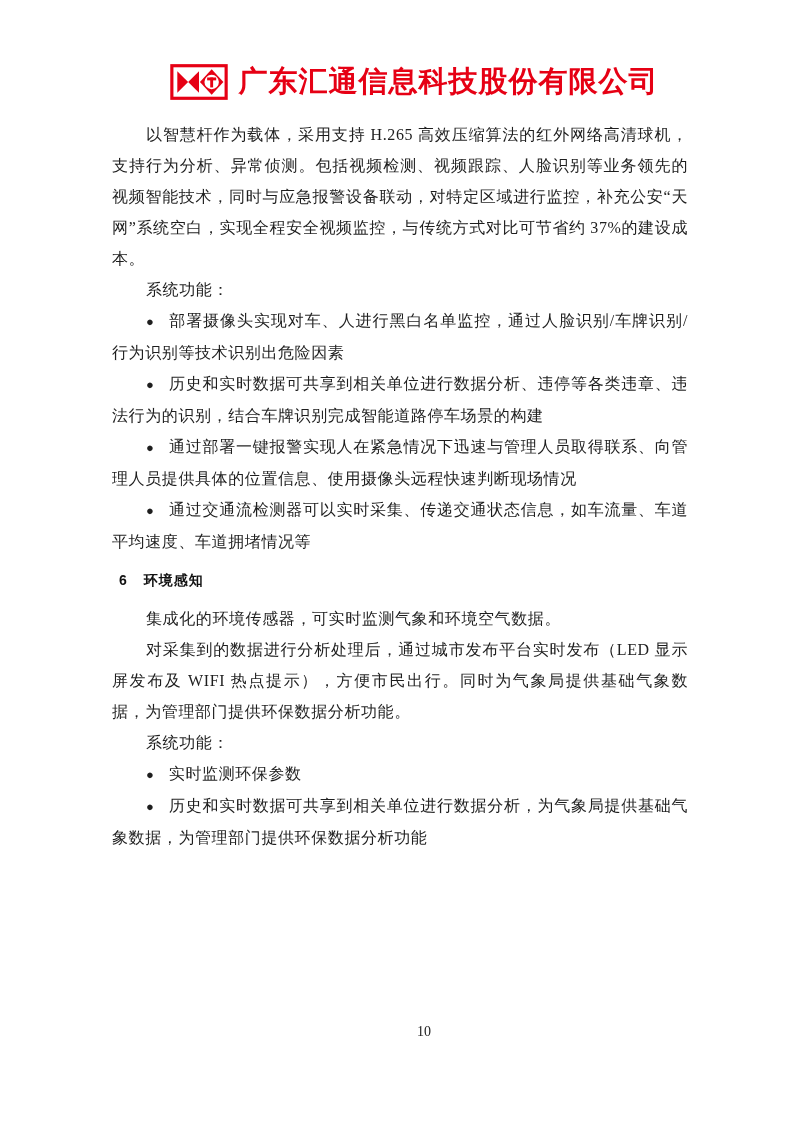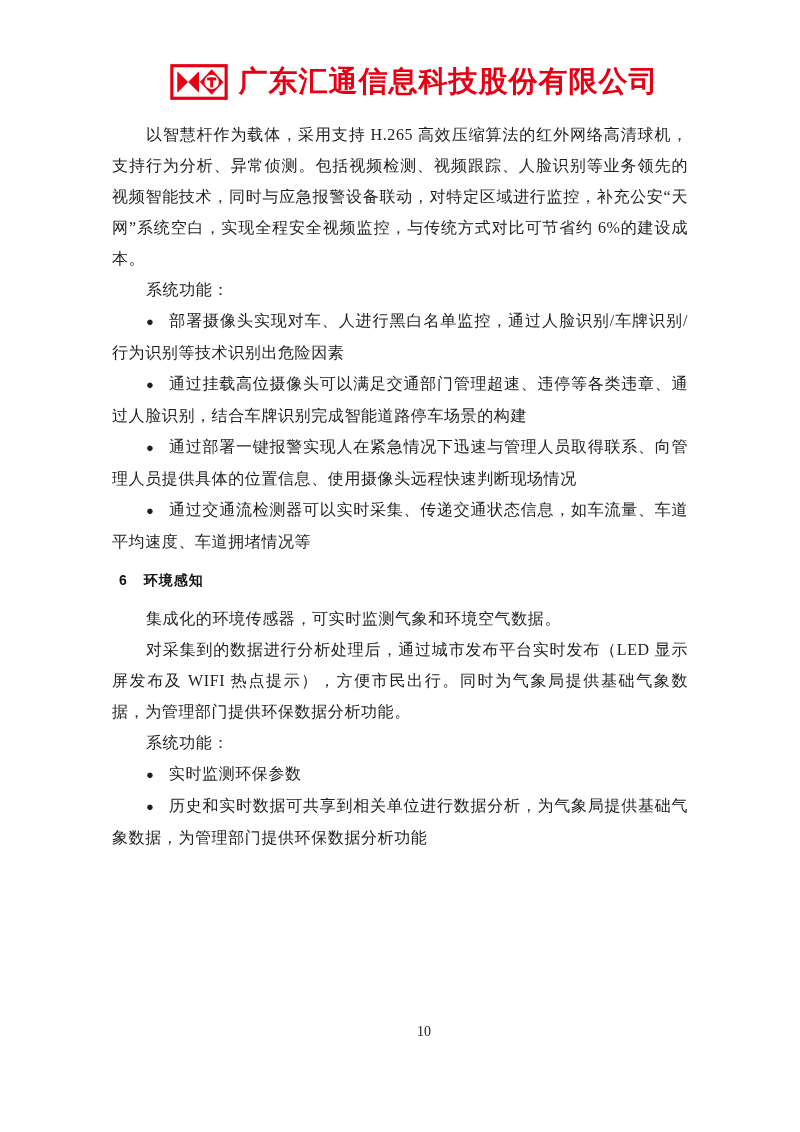--- a/index.html
+++ b/index.html
@@ -93,27 +93,27 @@
         <circle cx="46" cy="21" r="8" fill="#ffffff"></circle>
         <rect x="41" y="16" width="10" height="3.2" fill="#e60014"></rect>
         <rect x="44.4" y="16" width="3.2" height="11" fill="#e60014"></rect>
       </svg>
     </span>
     <span class="company-name" style="color:#e60014">广东汇通信息科技股份有限公司</span>
   </div>
 
   <div class="content">
 
-    <p class="para">以智慧杆作为载体，采用支持 H.265 高效压缩算法的红外网络高清球机，支持行为分析、异常侦测。包括视频检测、视频跟踪、人脸识别等业务领先的视频智能技术，同时与应急报警设备联动，对特定区域进行监控，补充公安“天网”系统空白，实现全程安全视频监控，与传统方式对比可节省约 6%的建设成本。</p>
+    <p class="para">以智慧杆作为载体，采用支持 H.265 高效压缩算法的红外网络高清球机，支持行为分析、异常侦测。包括视频检测、视频跟踪、人脸识别等业务领先的视频智能技术，同时与应急报警设备联动，对特定区域进行监控，补充公安“天网”系统空白，实现全程安全视频监控，与传统方式对比可节省约 37%的建设成本。</p>
 
     <p class="para">系统功能：</p>
 
     <p class="bullet-para"><span class="bullet-dot">●</span><span>部署摄像头实现对车、人进行黑白名单监控，通过人脸识别/车牌识别/行为识别等技术识别出危险因素</span></p>
 
-    <p class="bullet-para"><span class="bullet-dot">●</span><span>通过挂载高位摄像头可以满足交通部门管理超速、违停等各类违章、通过人脸识别，结合车牌识别完成智能道路停车场景的构建</span></p>
+    <p class="bullet-para"><span class="bullet-dot">●</span><span>历史和实时数据可共享到相关单位进行数据分析、违停等各类违章、违法行为的识别，结合车牌识别完成智能道路停车场景的构建</span></p>
 
     <p class="bullet-para"><span class="bullet-dot">●</span><span>通过部署一键报警实现人在紧急情况下迅速与管理人员取得联系、向管理人员提供具体的位置信息、使用摄像头远程快速判断现场情况</span></p>
 
     <p class="bullet-para"><span class="bullet-dot">●</span><span>通过交通流检测器可以实时采集、传递交通状态信息，如车流量、车道平均速度、车道拥堵情况等</span></p>
 
     <h2 class="section-heading"><span class="heading-number">6</span><span>环境感知</span></h2>
 
     <p class="para">集成化的环境传感器，可实时监测气象和环境空气数据。</p>
 
     <p class="para">对采集到的数据进行分析处理后，通过城市发布平台实时发布（LED 显示屏发布及 WIFI 热点提示），方便市民出行。同时为气象局提供基础气象数据，为管理部门提供环保数据分析功能。</p>

